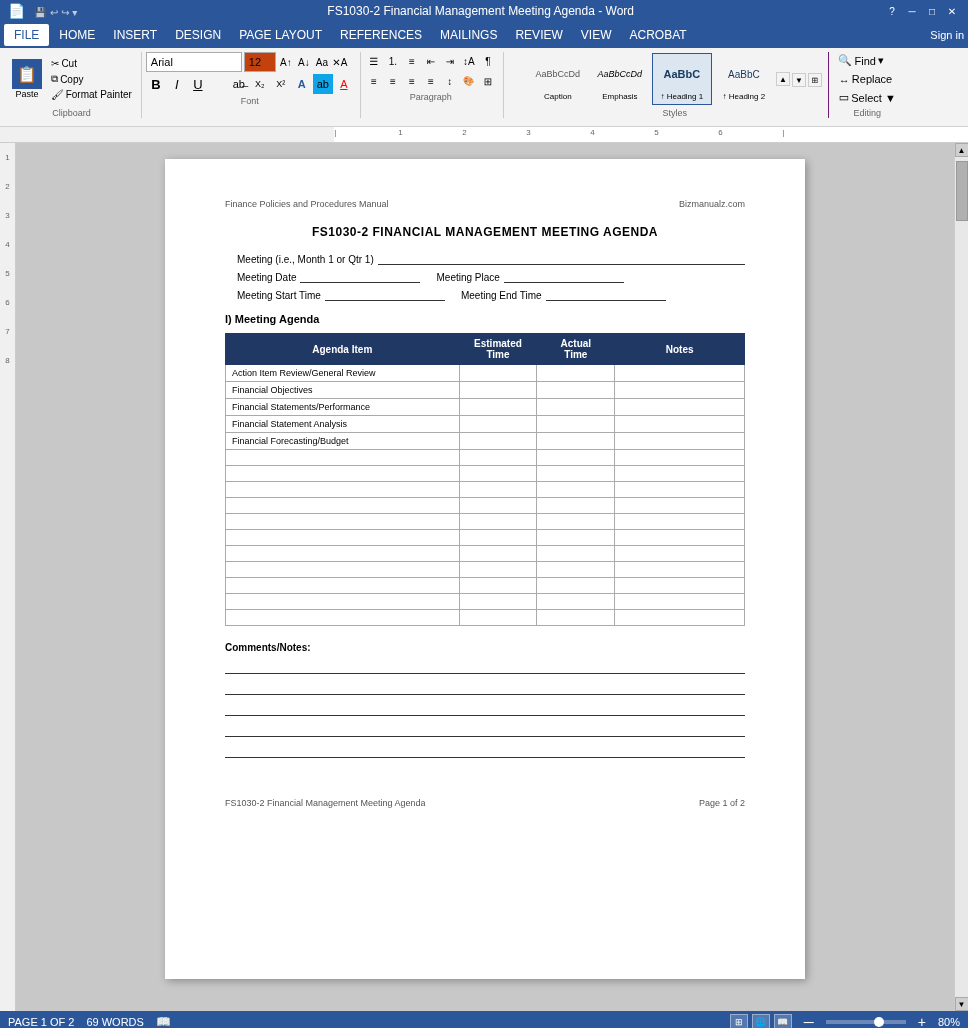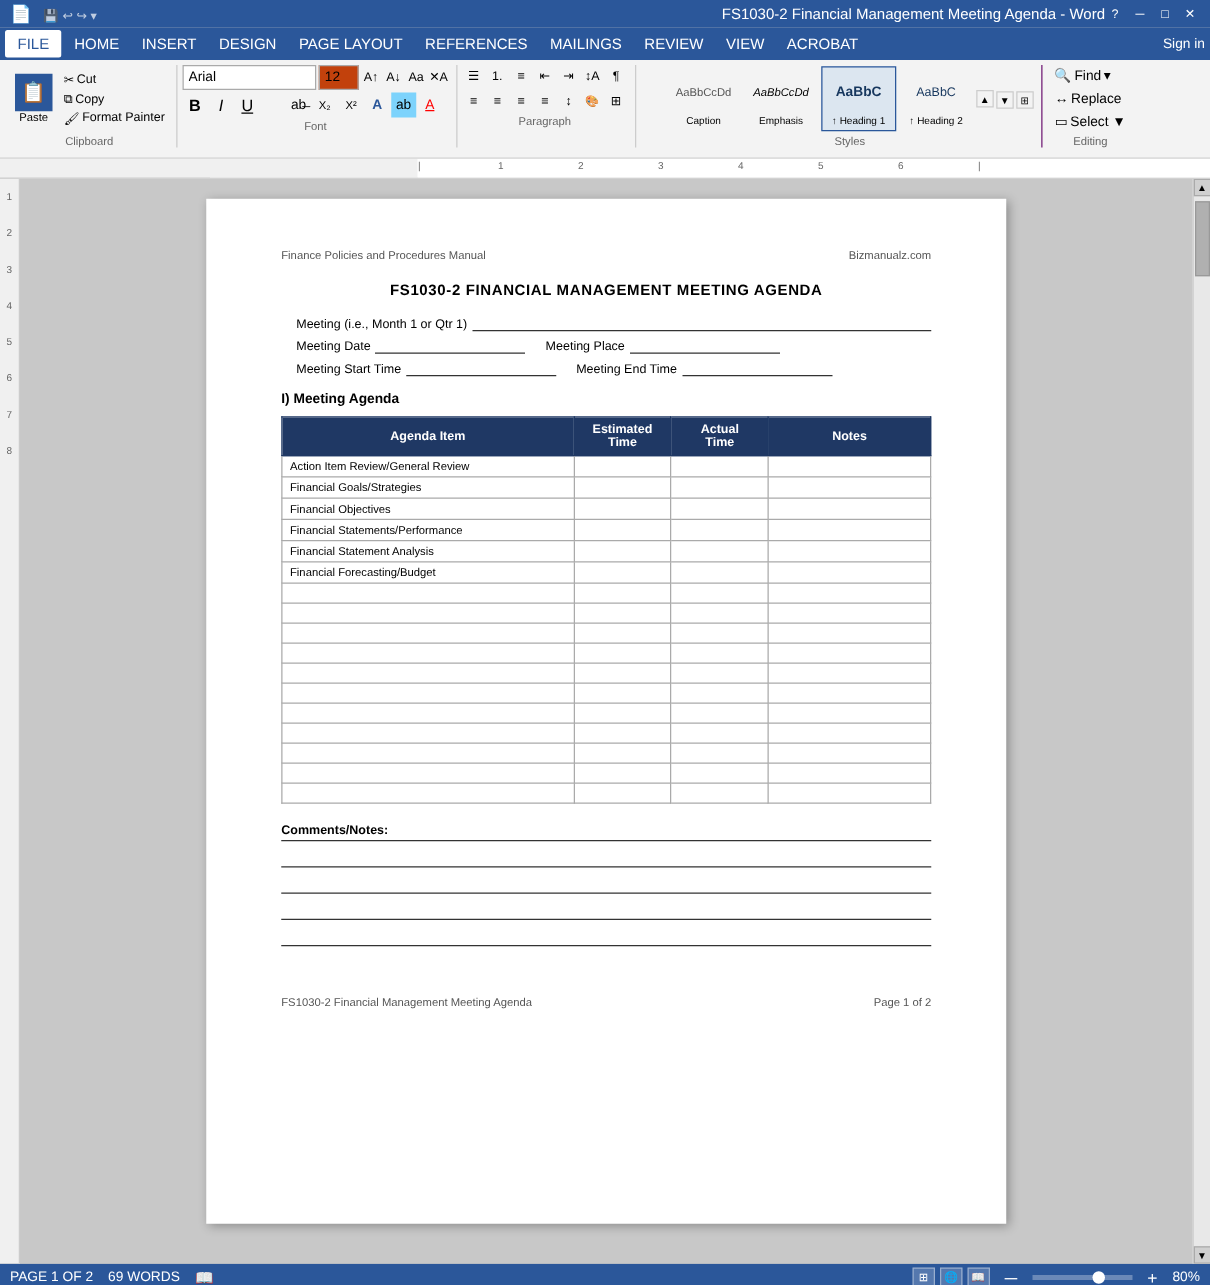--- a/index.html
+++ b/index.html
@@ -9,21 +9,21 @@
     .title-bar {
       background: #2b579a;
       color: white;
       height: 22px;
       display: flex;
       align-items: center;
       justify-content: space-between;
       padding: 0 8px;
       font-size: 12px;
     }
-    .title-bar-center { flex: 1; text-align: right; }
+    .title-bar-center { flex: 1; text-align: center; }
     .title-bar-controls { display: flex; gap: 4px; align-items: center; }
     .title-bar-btn { width: 16px; height: 16px; display: flex; align-items: center; justify-content: center; font-size: 10px; cursor: pointer; color: white; }
 
     
     .menu-bar {
       background: #2b579a;
       color: white;
       height: 26px;
       display: flex;
       align-items: center;
@@ -248,21 +248,21 @@
       height: 16px;
       vertical-align: middle;
     }
     .agenda-table .item-col { width: 45%; }
     .agenda-table .est-col { width: 15%; text-align: center; }
     .agenda-table .act-col { width: 15%; text-align: center; }
     .agenda-table .notes-col { width: 25%; }
 
     
     .comments-section { margin-top: 8px; }
-    .comments-label { font-weight: bold; font-size: 10px; margin-bottom: 2px; }
+    .comments-label { font-weight: bold; font-size: 10px; margin-bottom: 20px; }
     .comments-line {
       border-bottom: 1px solid #333;
       margin-bottom: 20px;
       width: 100%;
     }
 
     
     .page-footer {
       display: flex;
       justify-content: space-between;
@@ -434,36 +434,36 @@
             <span>🖌</span>
             <span>Format Painter</span>
           </div>
         </div>
       </div>
       <div style="font-size:9px; color:#666; margin-top:2px;">Clipboard</div>
     </div>
 
     <div style="display:flex; flex-direction:column; padding-right:6px; border-right:1px solid #ccc; margin-right:4px;">
       <div style="display:flex; align-items:center; gap:2px; margin-bottom:2px;">
-        <input class="font-name-box" value="Arial" readonly="" style="width: 107px; height: 20px; border: 1px solid rgb(170, 170, 170); padding: 0px 4px; font-size: 11px;">
+        <input class="font-name-box" value="Arial" readonly="" style="width: 96px; height: 20px; border: 1px solid rgb(170, 170, 170); padding: 0px 4px; font-size: 11px;">
         <input class="font-size-box" value="12" readonly="" style="width: 32px; height: 20px; border: 1px solid rgb(170, 170, 170); padding: 0px 4px; font-size: 11px;">
         <div class="font-size-grow-btn">A↑</div>
         <div class="font-size-grow-btn">A↓</div>
         <div class="font-size-grow-btn">Aa</div>
         <div class="font-size-grow-btn">✕A</div>
       </div>
       <div class="format-btns">
         <div class="ribbon-icon-btn" style="font-weight:bold; font-size:13px;">B</div>
         <div class="ribbon-icon-btn" style="font-style:italic; font-size:13px;">I</div>
         <div class="ribbon-icon-btn" style="text-decoration:underline; font-size:13px;">U</div>
         <div class="ribbon-icon-btn" style="font-size:11px;margin-left:20px;">ab̶</div>
         <div class="ribbon-icon-btn" style="font-size:9px;">X₂</div>
         <div class="ribbon-icon-btn" style="font-size:9px;">X²</div>
         <div class="ribbon-icon-btn" style="font-size:11px; color:#2b579a; font-weight:bold;">A</div>
-        <div class="ribbon-icon-btn" style="font-size:11px; background:#7dd3fc;">ab</div>
+        <div class="ribbon-icon-btn" style="font-size:11px; background:#0ea5e9;">ab</div>
         <div class="ribbon-icon-btn" style="font-size:11px; color:red; text-decoration:underline; text-decoration-color:red;">A</div>
       </div>
       <div style="font-size:9px; color:#666; margin-top:2px; text-align:center;">Font</div>
     </div>
 
     <div style="display:flex; flex-direction:column; padding-right:6px; border-right:1px solid #ccc; margin-right:4px;">
       <div class="para-btn-group" style="margin-bottom:2px;">
         <div class="para-btn">☰</div>
         <div class="para-btn">1.</div>
         <div class="para-btn">≡</div>
@@ -607,26 +607,20 @@
           </tr>
         </thead>
         <tbody id="agenda-tbody">
         <tr>
               <td class="item-col">Action Item Review/General Review</td>
               <td class="est-col"></td>
               <td class="act-col"></td>
               <td class="notes-col"></td>
             </tr>
             <tr>
-              <td class="item-col">Financial Goals/Strategies</td>
-              <td class="est-col"></td>
-              <td class="act-col"></td>
-              <td class="notes-col"></td>
-            </tr>
-            <tr>
               <td class="item-col">Financial Objectives</td>
               <td class="est-col"></td>
               <td class="act-col"></td>
               <td class="notes-col"></td>
             </tr>
             <tr>
               <td class="item-col">Financial Statements/Performance</td>
               <td class="est-col"></td>
               <td class="act-col"></td>
               <td class="notes-col"></td>

